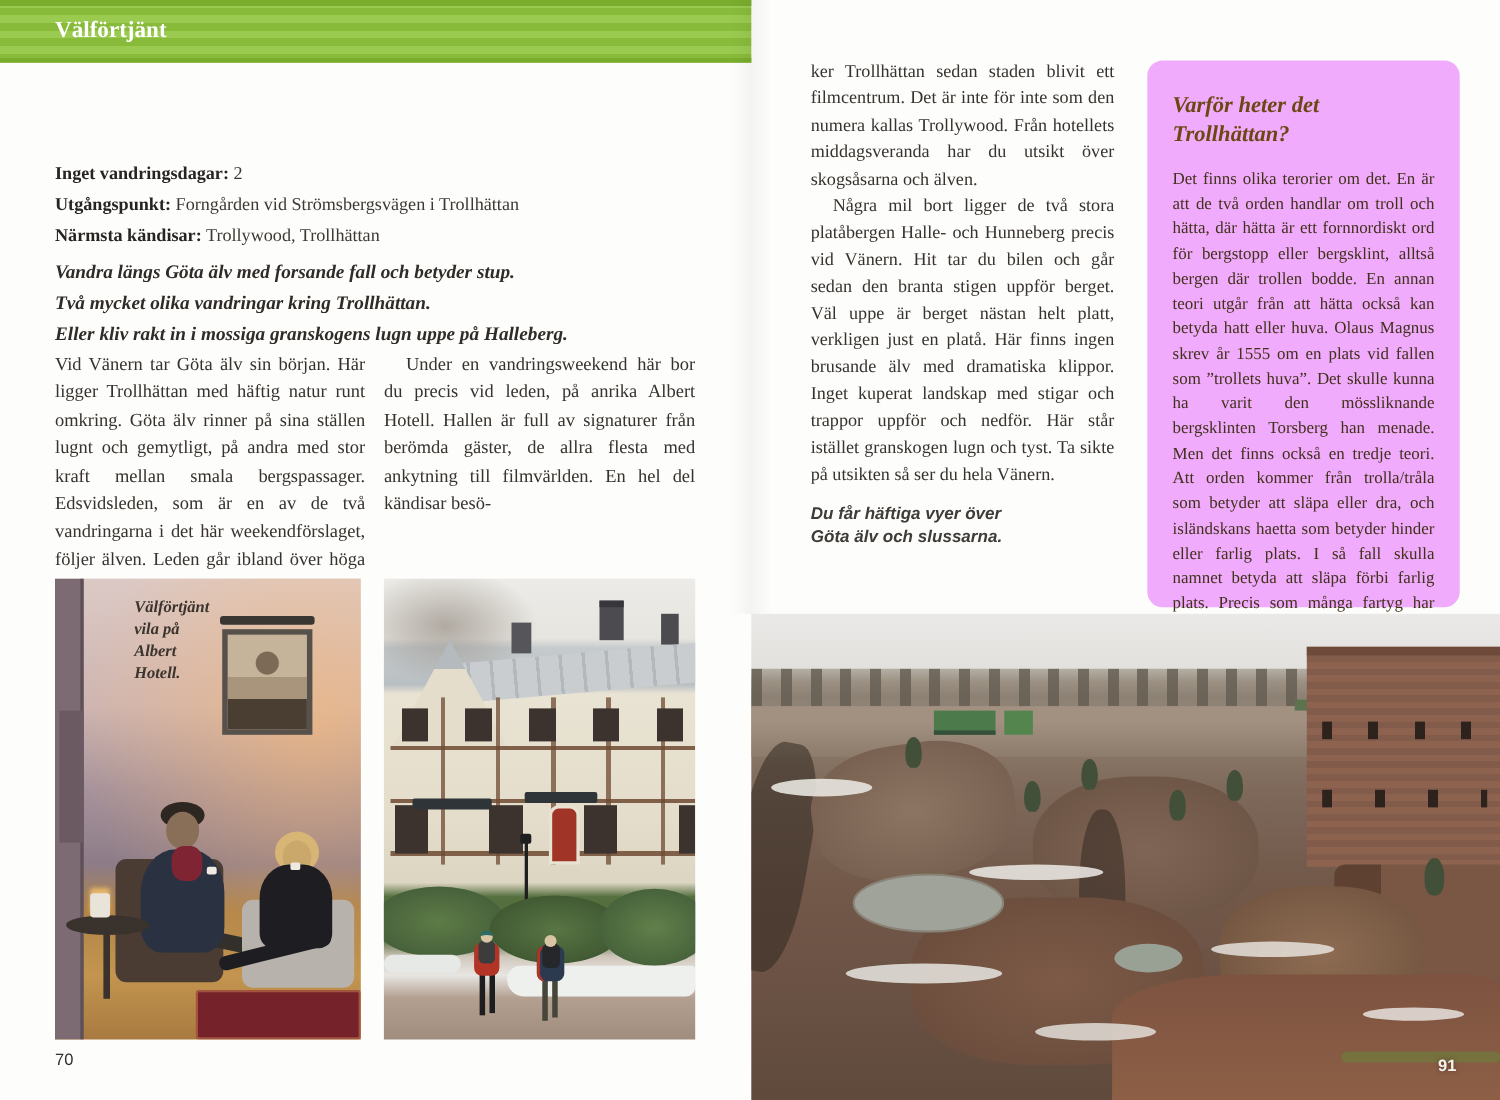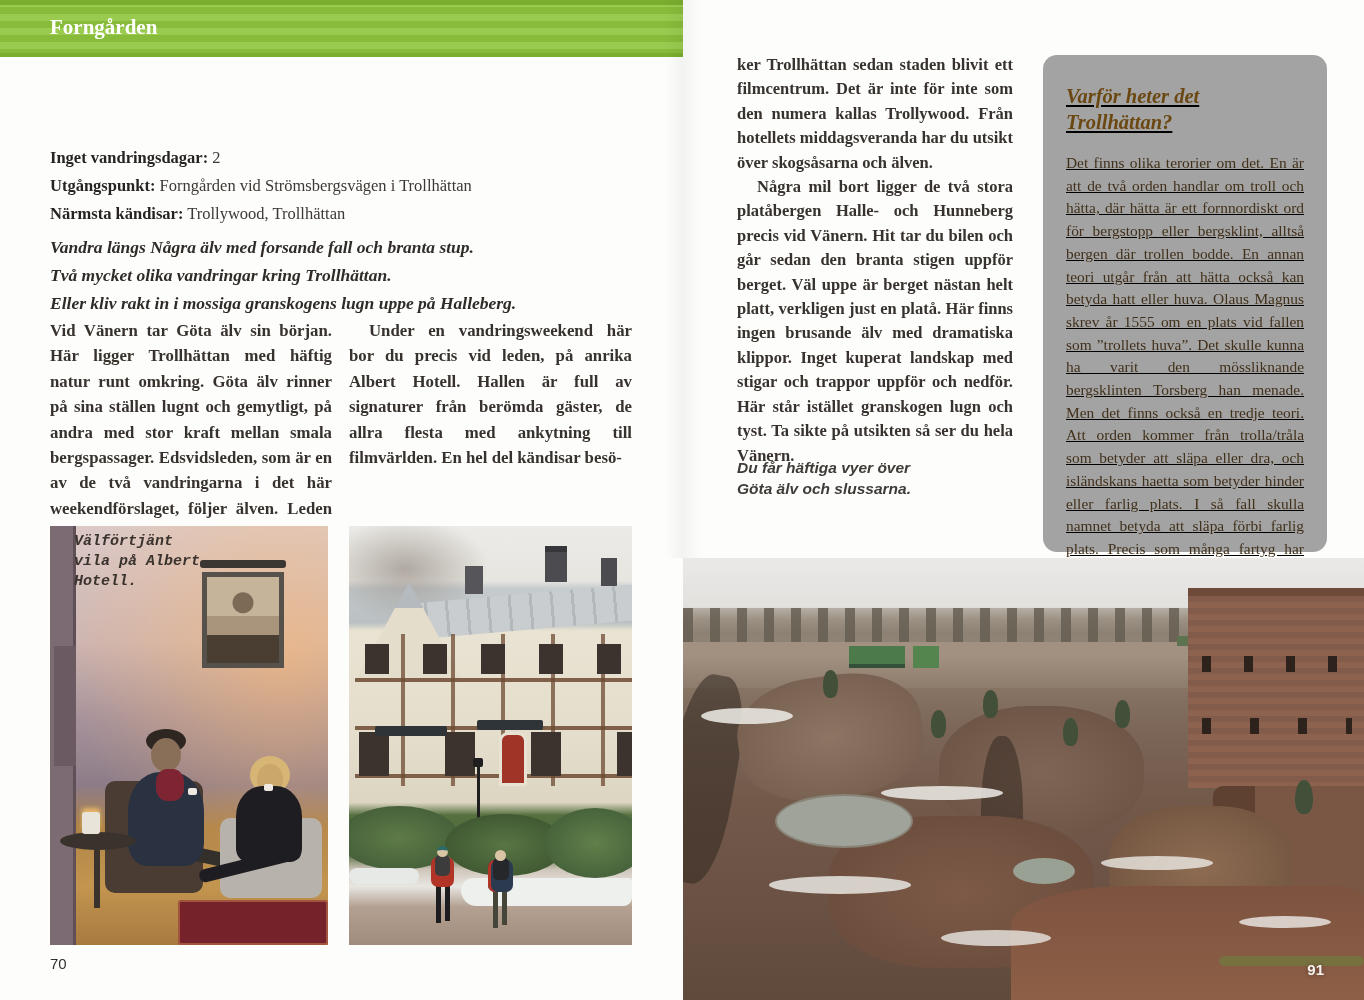--- a/index.html
+++ b/index.html
@@ -24,41 +24,41 @@
   .title {
     position:absolute; left:50px; top:90px; width:600px;
     font-size:32px; font-weight:700; color:#211e1b; letter-spacing:-0.3px;
   }
   .meta { position:absolute; left:50px; top:144px; width:600px; font-size:16.5px; line-height:28px; color:#3d3833; }
   .meta-label { font-weight:700; color:#262320; }
   .intro { position:absolute; left:50px; top:233px; width:600px; font-size:17.5px; line-height:28px; font-style:italic; font-weight:700; color:#2f2b27; }
 
   
   .col { position:absolute; font-size:16.8px; line-height:25.4px; color:#37322d; text-align:justify; }
-  .col p { margin:0;font-weight:bold; }
+  .col p { margin:0; }
   .col p.indent { text-indent:20px; }
   .col-1 { left:50px;  top:318px; width:282px; }
   .col-2 { left:349px; top:318px; width:283px; }
   .col-3 { left:737px; top:53px;  width:276px; line-height:24.4px; font-size:16.5px; }
 
   .pagenum { font-family:"Liberation Sans", sans-serif; font-size:15px; color:#33302c; }
   .pagenum-left { position:absolute; left:50px; top:955px; }
   .pagenum-right { position:absolute; right:40px; bottom:22px; color:#f4f2ee; font-weight:700; text-shadow:0 0 4px rgba(60,40,30,.6); }
 
   
   .photo-caption {
     position:absolute; left:737px; top:457px; width:230px;
     font-family:"Liberation Sans", sans-serif; font-weight:700; font-style:italic;
     font-size:15.5px; line-height:21px; color:#3f3b37;
   }
 
   
   .factbox {
     position:absolute; left:1043px; top:55px; width:284px; height:497px;
-    background:#a3a3a3; border-radius:14px; padding:28px 23px;text-decoration:underline;
+    background:#f0abfc; border-radius:14px; padding:28px 23px;
   }
   .factbox h2 {
     font-size:20.5px; font-weight:700; font-style:italic; color:#6b4712; line-height:26px;
   }
   .factbox p {
     margin-top:17px; font-size:15.4px; line-height:22.7px; color:#41301a; text-align:justify;
   }
 
   
   .photo { position:absolute; overflow:hidden; }
@@ -91,23 +91,23 @@
   .p1-woman-head { left:207px; top:238px; width:26px; height:30px; background:#caa86b; border-radius:50%; }
   .p1-woman-body { left:186px; top:260px; width:66px; height:76px; background:#1e1e22; border-radius:40% 40% 18% 18%; }
   .p1-woman-legs { left:148px; top:332px; width:104px; height:13px; background:#1e1e22; border-radius:6px; transform:rotate(-14deg); }
   .p1-cup1 { left:138px; top:262px; width:9px; height:7px; background:#efe9e2; border-radius:2px; }
   .p1-cup2 { left:214px; top:258px; width:9px; height:7px; background:#efe9e2; border-radius:2px; }
   .p1-table { left:10px; top:306px; width:76px; height:18px; background:#3a332d; border-radius:50%; }
   .p1-tableleg { left:44px; top:318px; width:6px; height:64px; background:#3a332d; }
   .p1-candle { left:32px; top:286px; width:18px; height:22px; background:#e9e4da; border-radius:3px; box-shadow:0 -4px 4px rgba(247,196,106,.8); }
   .p1-rug { left:128px; top:374px; width:150px; height:45px; background:#76222a; border:2px solid #a3543e; border-radius:3px; }
   .p1-caption {
-    left:24px; top:6px; width:130px;
-    font-family:Liberation Mono, monospace; font-weight:700; font-style:italic;
-    font-size:15px; line-height:20px; color:#3a332e;
+    left:24px; top:16px; width:130px;
+    font-family:Liberation Serif, serif; font-weight:700; font-style:italic;
+    font-size:15px; line-height:20px; color:#3a332e;padding-left:48px;
   }
 
   
   .photo-street {
     left:349px; top:526px; width:283px; height:419px;
     background:
       linear-gradient(180deg, #ecebe7 0%, #e7e5e0 13%, #c6cbcd 15%, #b9bfc2 23%, #e9e3d3 25%, #e4ddcb 52%, #dcd5c2 66%, #56703f 69%, #4d6538 78%, #cfc6ba 82%, #e8e6e2 86%, #b3a091 91%, #a08c7d 100%);
   }
   .p2-treeblur { left:0; top:0; width:140px; height:95px; background:radial-gradient(ellipse at 40% 45%, rgba(130,120,110,.55), rgba(130,120,110,0) 70%); }
   .p2-gable { left:6px; top:56px; width:108px; height:100px; clip-path:polygon(50% 0, 100% 100%, 0 100%); background:linear-gradient(180deg, #b4babd 0 26%, #e4ddcb 26%); }
@@ -181,32 +181,32 @@
 
   
   .spine { position:absolute; left:664px; top:0; width:38px; height:558px; background:linear-gradient(90deg, rgba(0,0,0,0), rgba(0,0,0,.04) 50%, rgba(0,0,0,0)); pointer-events:none; }
 </style>
 </head>
 <body>
 
 <div class="spread">
 
   <header class="banner">
-    <span class="banner-label">Forngården</span>
+    <span class="banner-label">Välförtjänt</span>
   </header>
 
 
   <div class="meta">
     <div class="meta-row"><span class="meta-label">Inget vandringsdagar:</span> <span class="meta-value">2</span></div>
     <div class="meta-row"><span class="meta-label">Utgångspunkt:</span> <span class="meta-value">Forngården vid Strömsbergsvägen i Trollhättan</span></div>
     <div class="meta-row"><span class="meta-label">Närmsta kändisar:</span> <span class="meta-value">Trollywood, Trollhättan</span></div>
   </div>
 
   <div class="intro">
-    <div>Vandra längs Några älv med forsande fall och branta stup.</div>
+    <div>Vandra längs Göta älv med forsande fall och betyder stup.</div>
     <div>Två mycket olika vandringar kring Trollhättan.</div>
     <div>Eller kliv rakt in i mossiga granskogens lugn uppe på Halleberg.</div>
   </div>
 
   <div class="col col-1">
     <p>Vid Vänern tar Göta älv sin början. Här ligger Trollhättan med häftig natur runt omkring. Göta älv rinner på sina ställen lugnt och gemytligt, på andra med stor kraft mellan smala bergspassager. Edsvidsleden, som är en av de två vandringarna i det här weekendförslaget, följer älven. Leden går ibland över höga höjder, ibland</p>
   </div>
 
   <div class="col col-2">
     <p class="indent">Under en vandringsweekend här bor du precis vid leden, på anrika Albert Hotell. Hallen är full av signaturer från berömda gäster, de allra flesta med ankytning till filmvärlden. En hel del kändisar besö-</p>

